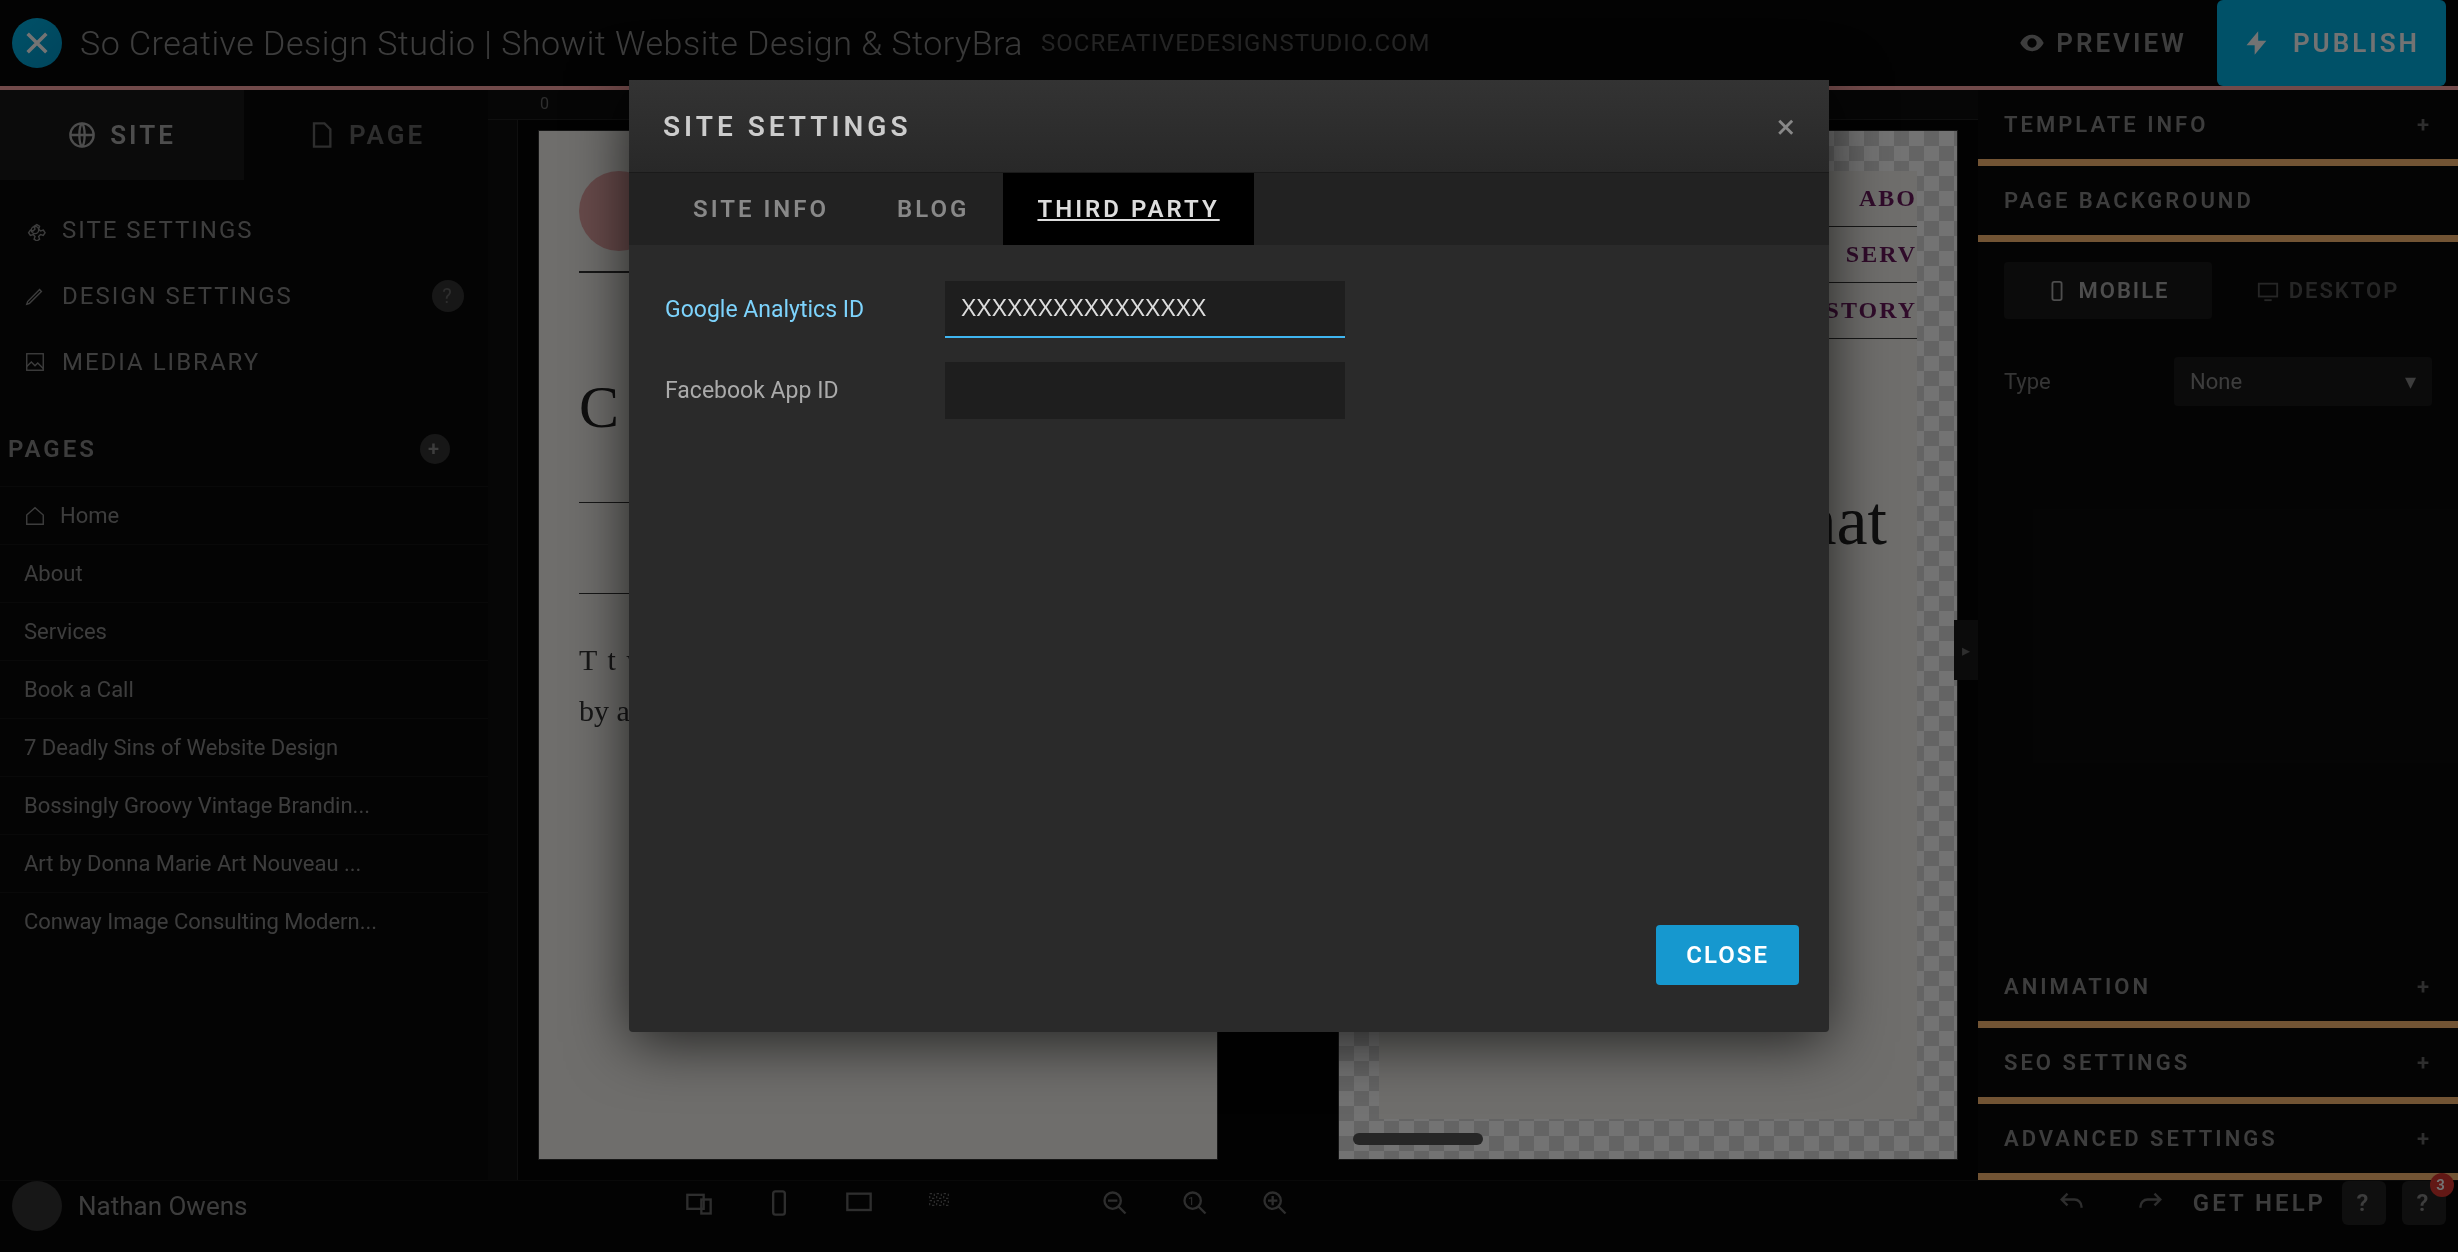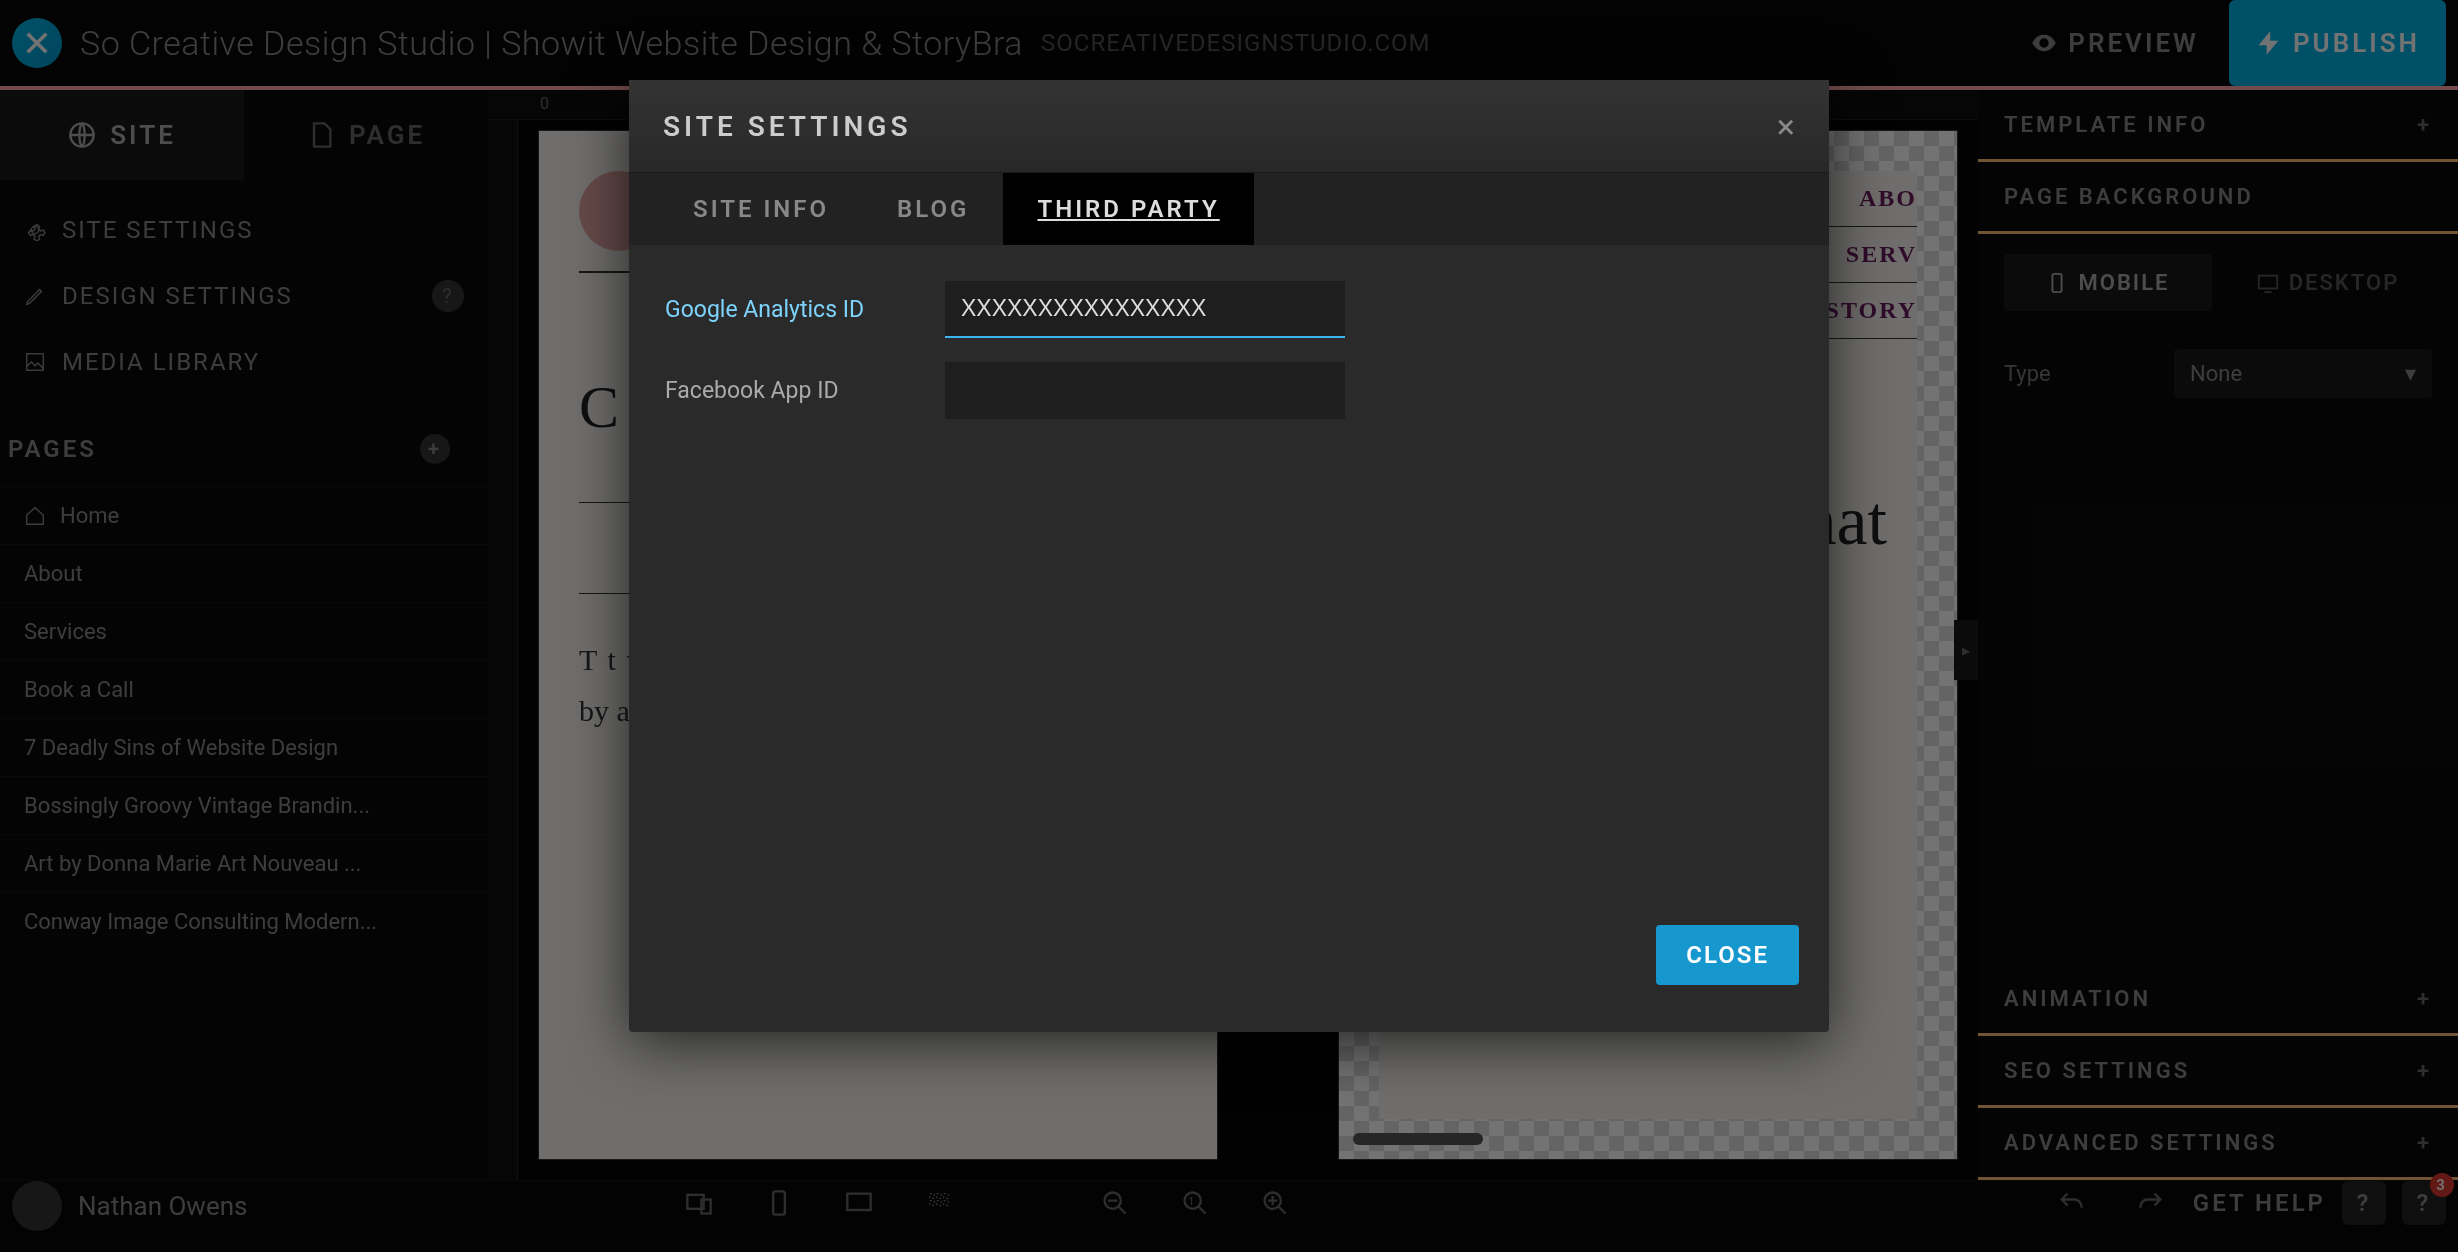--- a/index.html
+++ b/index.html
@@ -53,21 +53,21 @@
   color: #888;
   font-size: 26px;
   letter-spacing: 3px;
   font-weight: 600;
   margin-right: 30px;
   cursor: pointer;
 }
 .publish-btn {
   display: flex;
   align-items: center;
-  gap: 10px;
+  gap: 22px;
   background: #00b4e6;
   color: #fff;
   font-size: 26px;
   letter-spacing: 3px;
   font-weight: 600;
   padding: 28px 26px;
   border-radius: 6px;
   cursor: pointer;
 }
 
@@ -288,21 +288,21 @@
   flex-direction: column;
 }
 .panel-header {
   display: flex;
   align-items: center;
   padding: 22px 26px;
   font-size: 22px;
   letter-spacing: 3px;
   color: #888;
   font-weight: 600;
-  border-bottom: 3px solid #fdba74;
+  border-bottom: 7px solid #fdba74;
 }
 .panel-header .plus-icon {
   margin-left: auto;
   color: #666;
   font-size: 22px;
   cursor: pointer;
 }
 .device-tabs {
   display: flex;
   gap: 12px;

